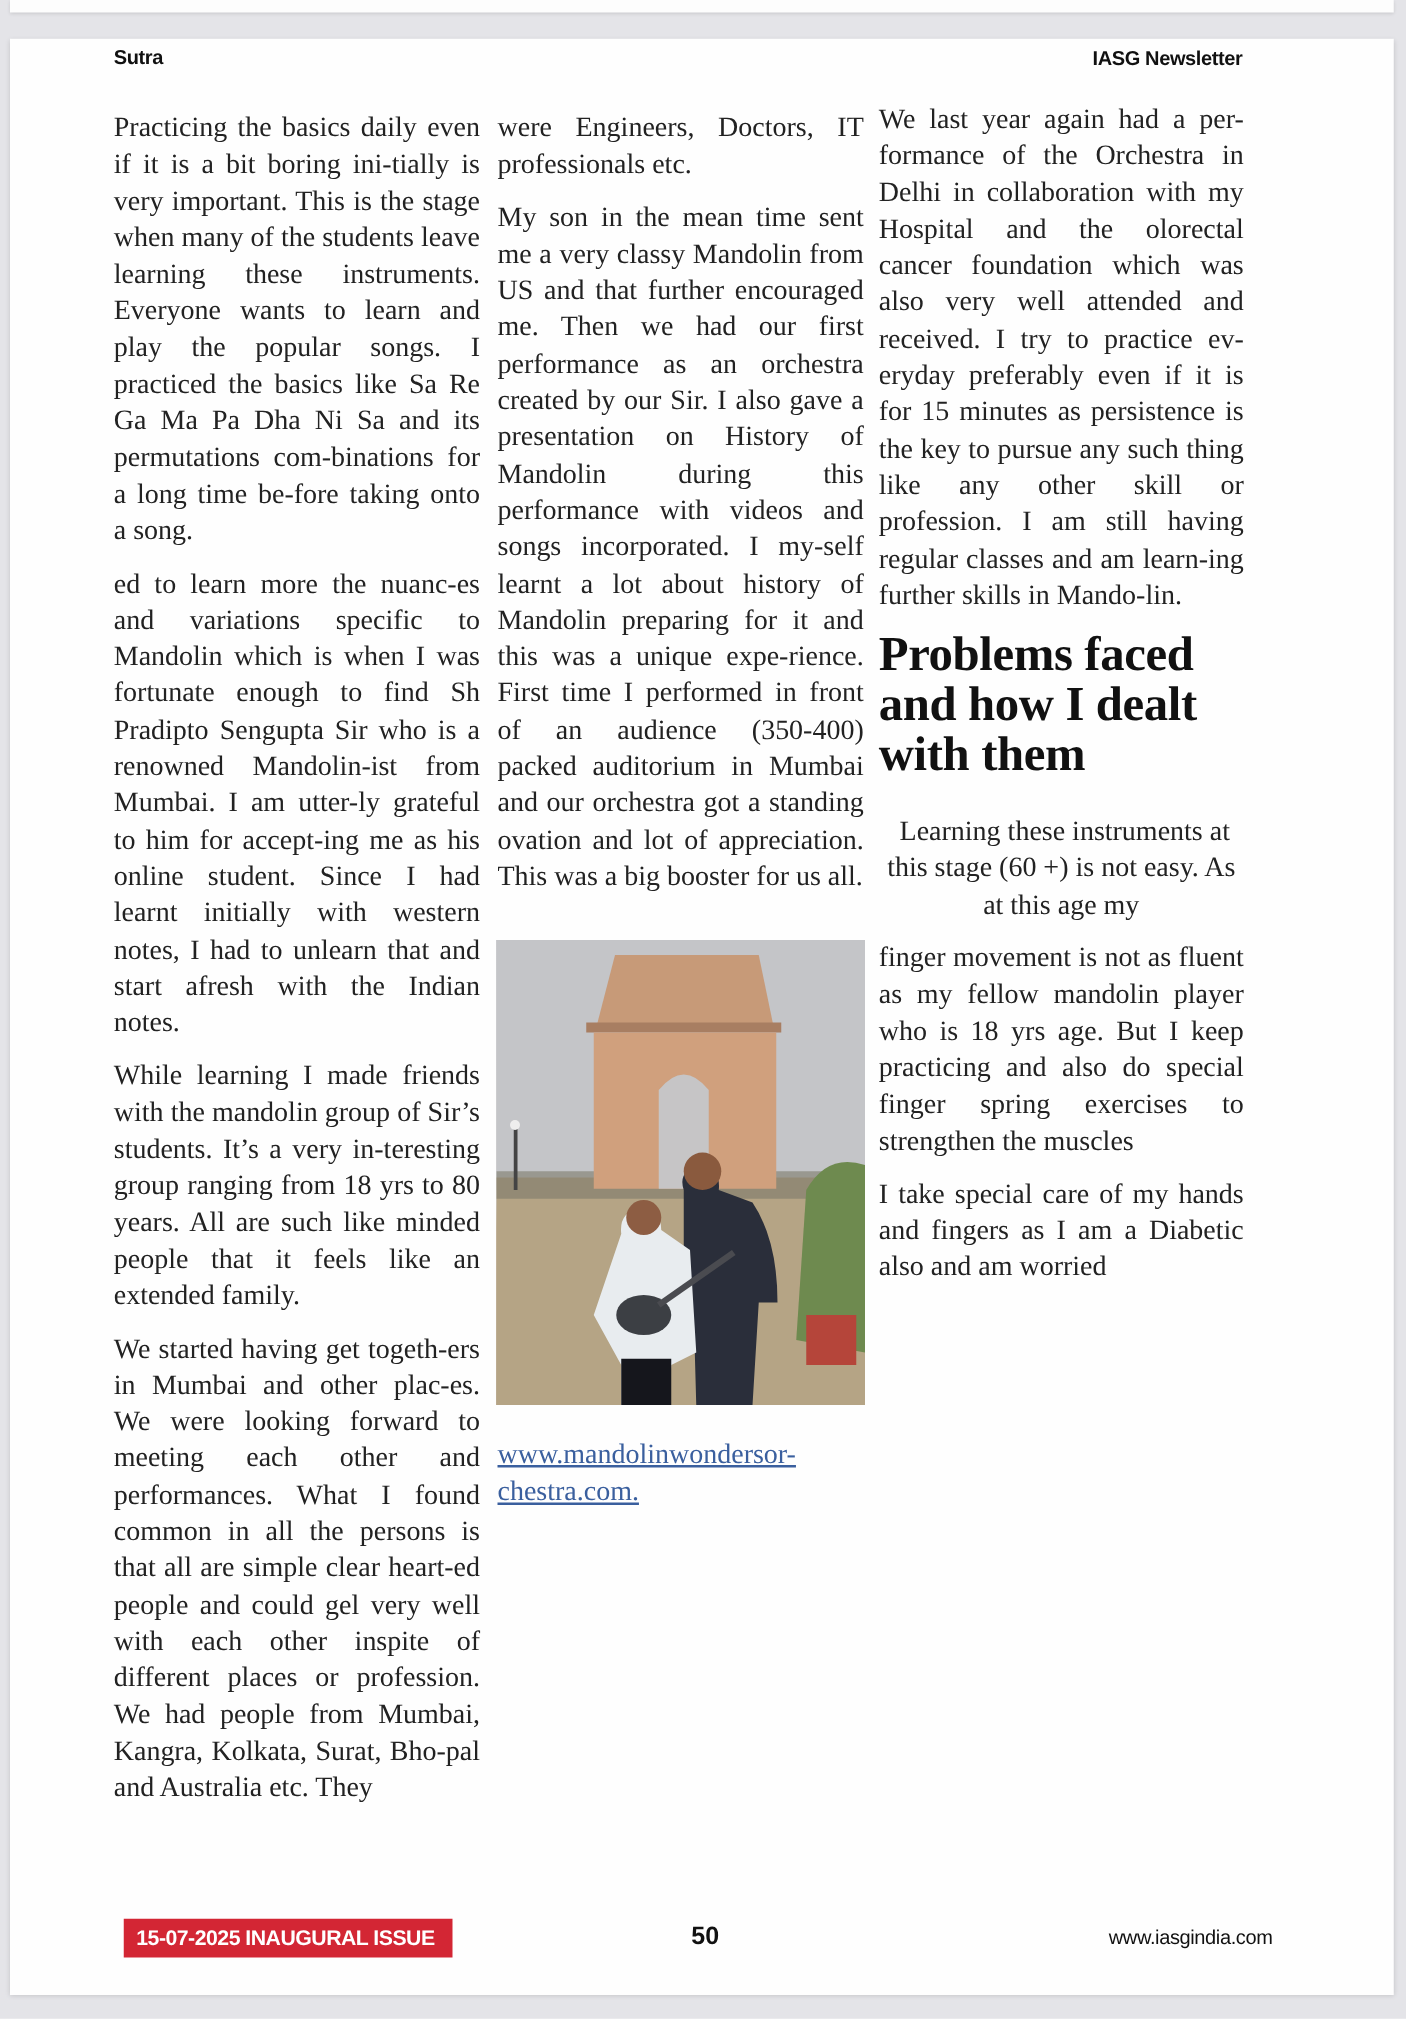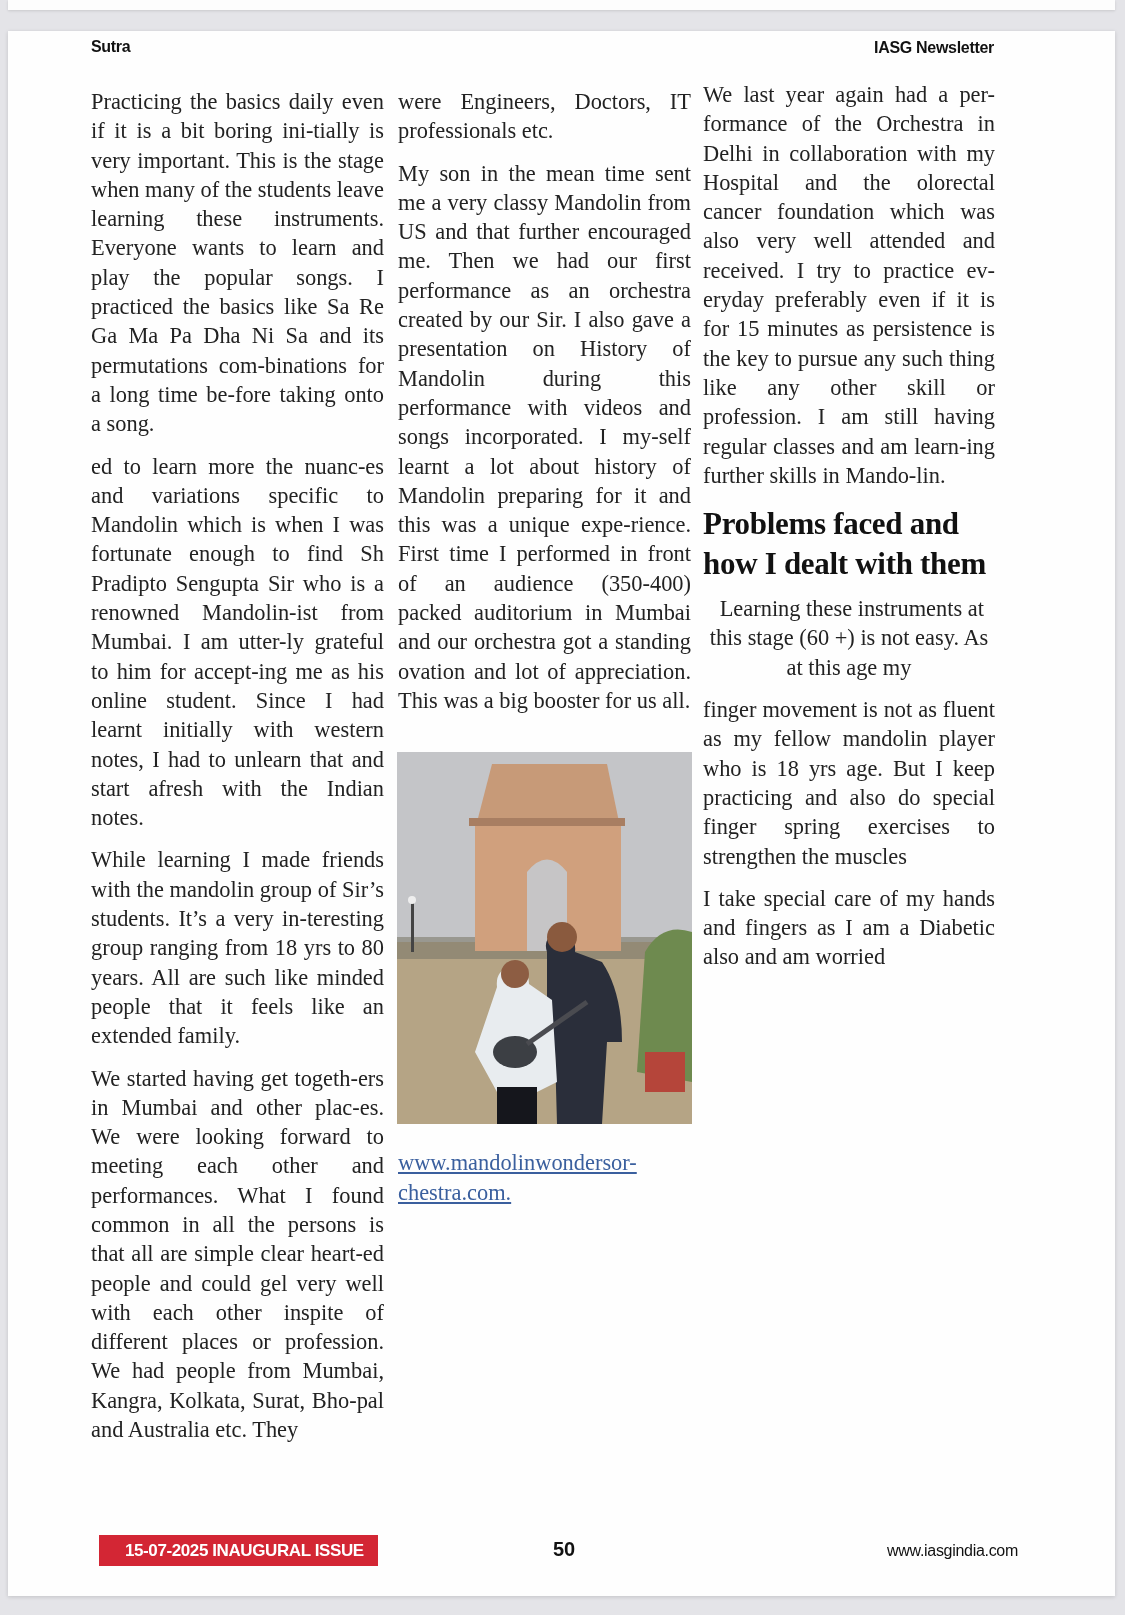--- a/index.html
+++ b/index.html
@@ -27,30 +27,30 @@
   }
   .col p { margin:0 0 13px 0; text-align:justify; hyphens:manual; }
   .c1 { left:91px; top:87px; }
   .c2 { left:398px; top:87px; }
   .c3 { left:703px; top:80px; width:292px; }
   .pullquote {
     color:#c8283a; font-style:italic; font-weight:bold; font-size:31px; line-height:40px;
     margin:0 0 10px 0; letter-spacing:-0.3px;
   }
   .subhead {
-    font-weight:bold; font-size:31px; line-height:40px; color:#111; margin:14px 0 10px 0;
+    font-weight:bold; font-size:39px; line-height:40px; color:#111; margin:14px 0 26px 0;
     letter-spacing:-0.3px;
   }
   .photo {
     width:295px; height:372px; margin:37px 0 24px -1px; position:relative; overflow:hidden;
     background:linear-gradient(#bfc0c3 0%, #c7c6c4 55%, #b9a78c 62%, #a89677 100%);
   }
   .link { color:#3a5f9e; text-decoration:underline; }
   .footer-badge {
-    position:absolute; left:99px; top:1535px; height:31px; padding:0 14px 0 26px;
+    position:absolute; left:99px; top:1535px; height:31px; padding:0 14px 0 10px;
     background:#d32634; color:#fff; font-family:"Liberation Sans","DejaVu Sans",sans-serif;
     font-weight:bold; font-size:17px; line-height:31px; letter-spacing:-0.4px;
   }
   .page-num {
     position:absolute; left:553px; top:1538px; font-family:"Liberation Sans","DejaVu Sans",sans-serif;
     font-weight:bold; font-size:20px; color:#111;
   }
   .footer-url {
     position:absolute; right:107px; top:1542px; font-family:"Liberation Sans","DejaVu Sans",sans-serif;
     font-weight:normal; font-size:16px; color:#111; letter-spacing:-0.3px;

